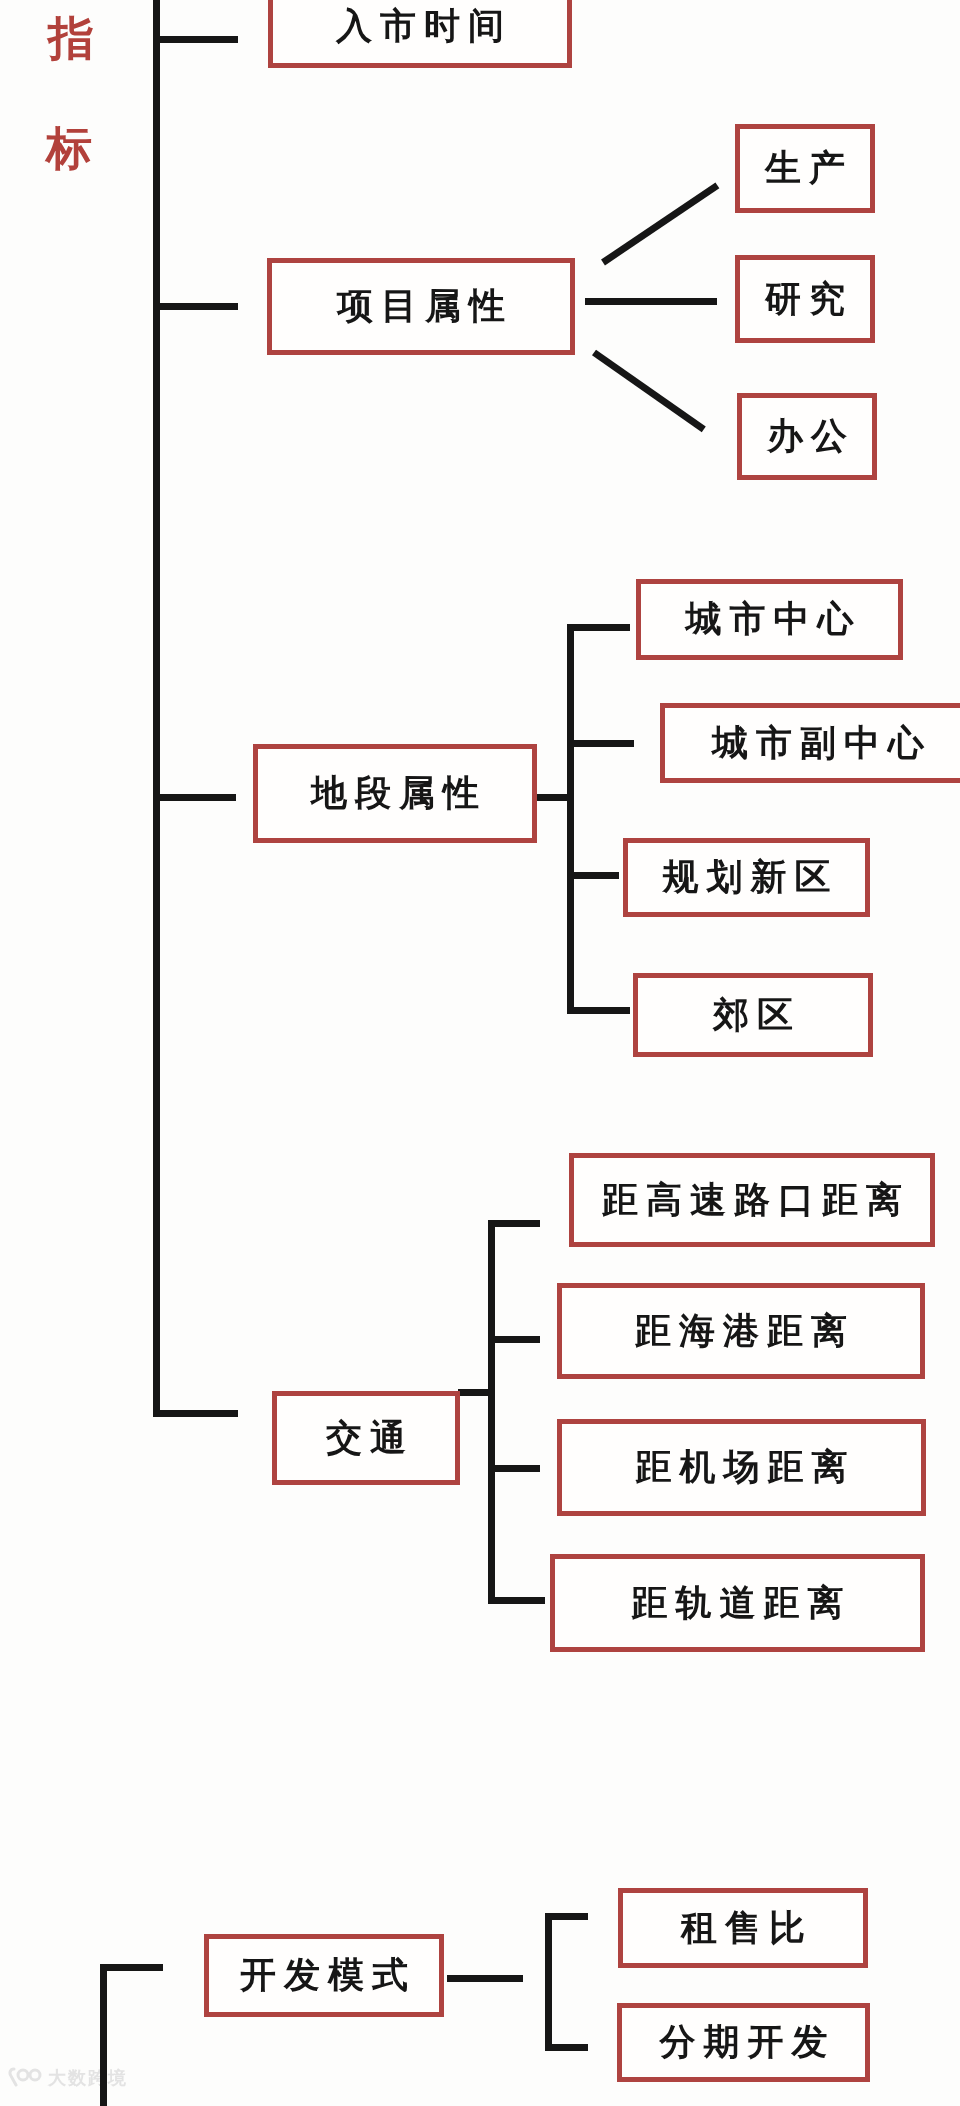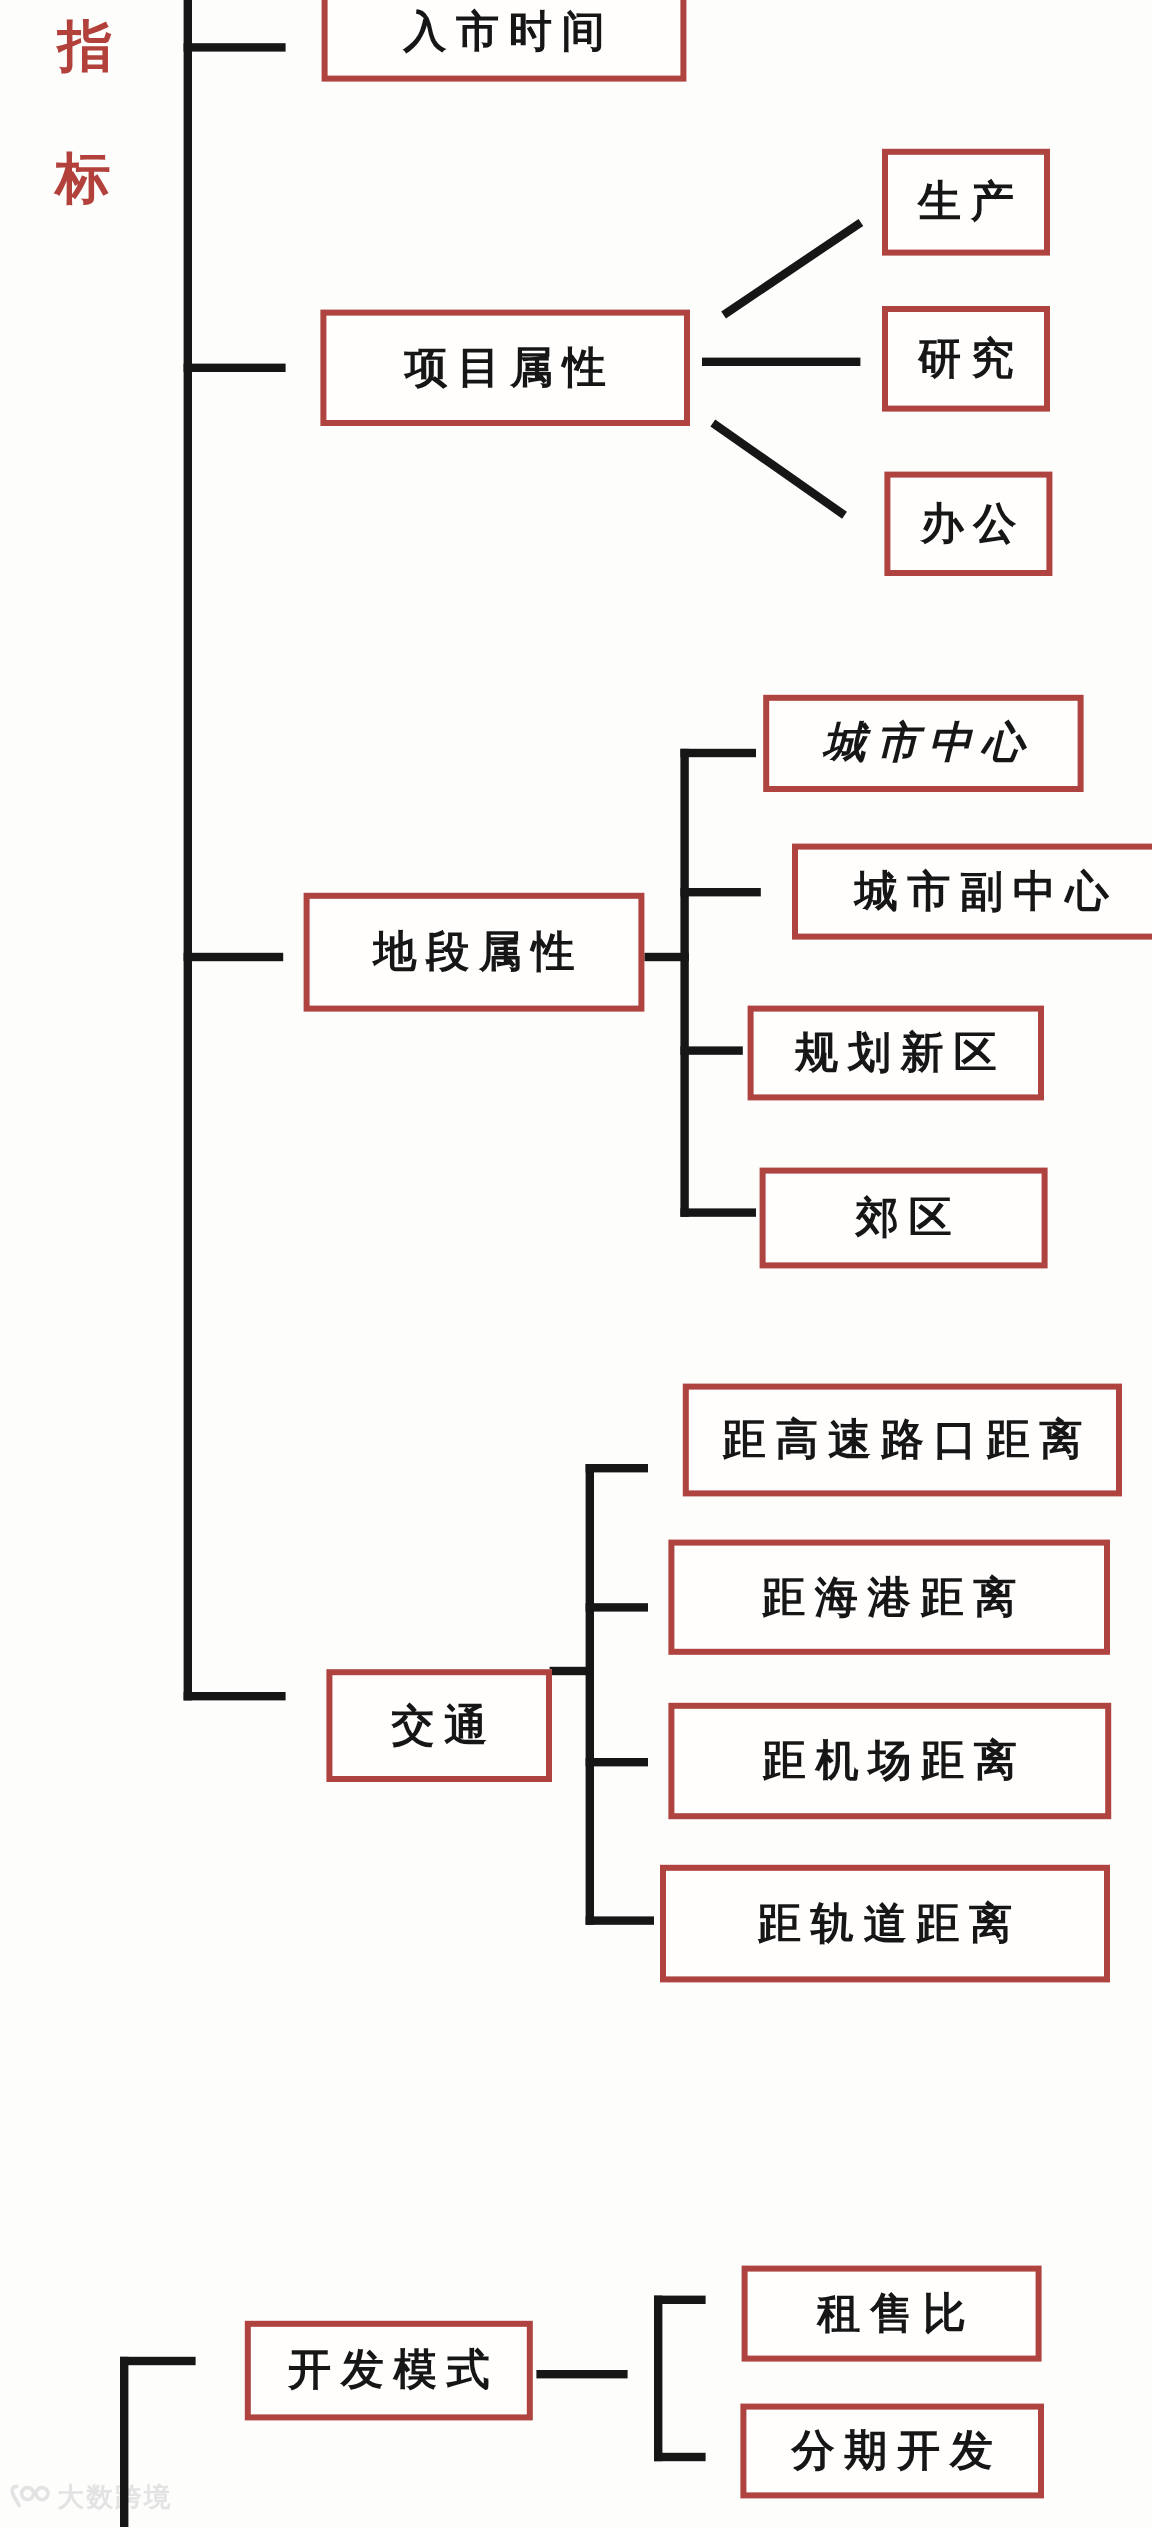--- a/index.html
+++ b/index.html
@@ -15,21 +15,21 @@
   }
   .line{position:absolute;background:#161616;z-index:1;}
   .h{height:7px;}
   .v{width:7px;}
   .diag{height:7px;transform-origin:0 50%;}
   .rootlabel{
     position:absolute;color:#b2413b;font-weight:bold;font-size:46px;z-index:2;
   }
   .watermark{
     position:absolute;left:8px;top:2066px;display:flex;align-items:center;gap:6px;
-    color:#e3e3e3;font-weight:bold;font-size:22px;letter-spacing:2px;z-index:0;
+    color:#e3e3e3;font-weight:bold;font-size:18px;letter-spacing:2px;z-index:0;
   }
 </style>
 </head>
 <body>
 
 <div id="canvas">
 
   <span class="rootlabel" style="left:48px;top:8px;">指</span>
   <span class="rootlabel" style="left:46px;top:118px;">标</span>
 
@@ -64,21 +64,21 @@
   <div class="node" style="left:253px;top:744px;width:284px;height:99px;">
     <span>地段属性</span>
   </div>
   <div class="line h" style="left:535px;top:794px;width:39px;"></div>
   <div class="line v" style="left:567px;top:624px;height:390px;"></div>
   <div class="line h" style="left:567px;top:624px;width:63px;"></div>
   <div class="line h" style="left:567px;top:740px;width:67px;"></div>
   <div class="line h" style="left:567px;top:872px;width:52px;"></div>
   <div class="line h" style="left:567px;top:1007px;width:63px;"></div>
 
-  <div class="node" style="left:636px;top:579px;width:267px;height:81px;font-style:italic;">
+  <div class="node" style="left:636px;top:579px;width:267px;height:81px;">
     <span>城市中心</span>
   </div>
   <div class="node" style="left:640px;top:703px;width:316px;height:80px;margin-left:20px;">
     <span>城市副中心</span>
   </div>
   <div class="node" style="left:623px;top:838px;width:247px;height:79px;">
     <span>规划新区</span>
   </div>
   <div class="node" style="left:633px;top:973px;width:240px;height:84px;">
     <span>郊区</span>

